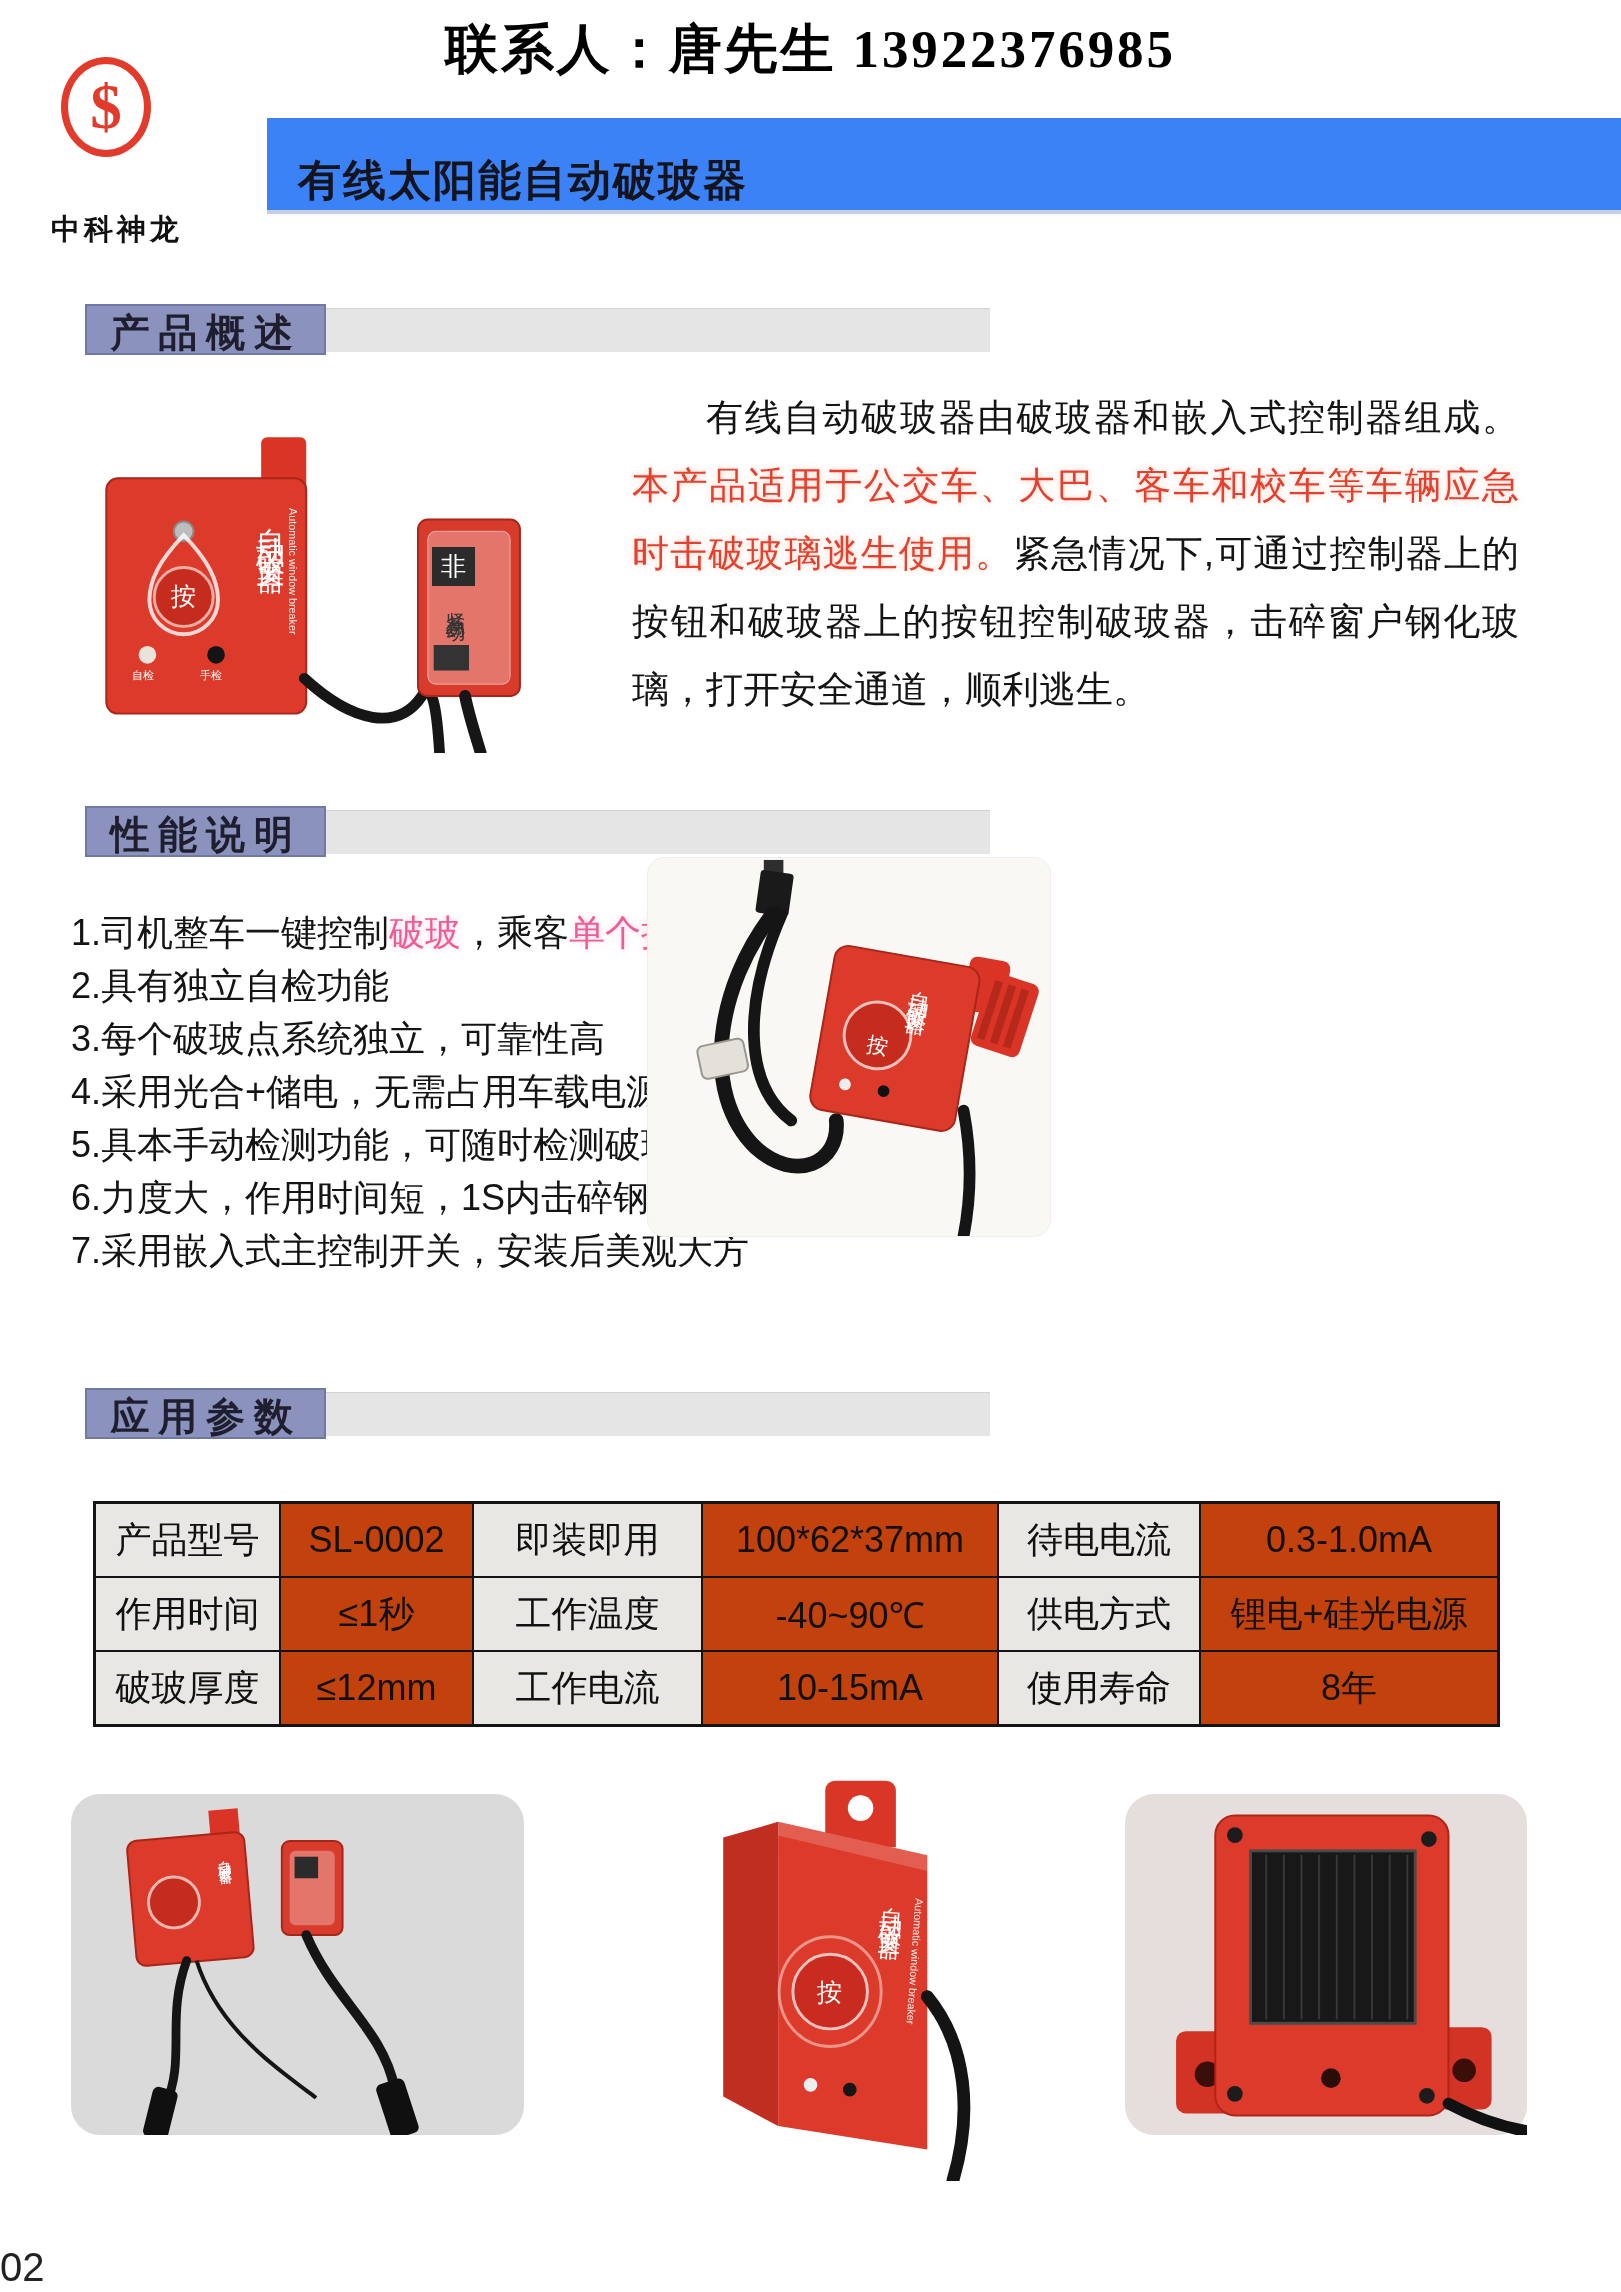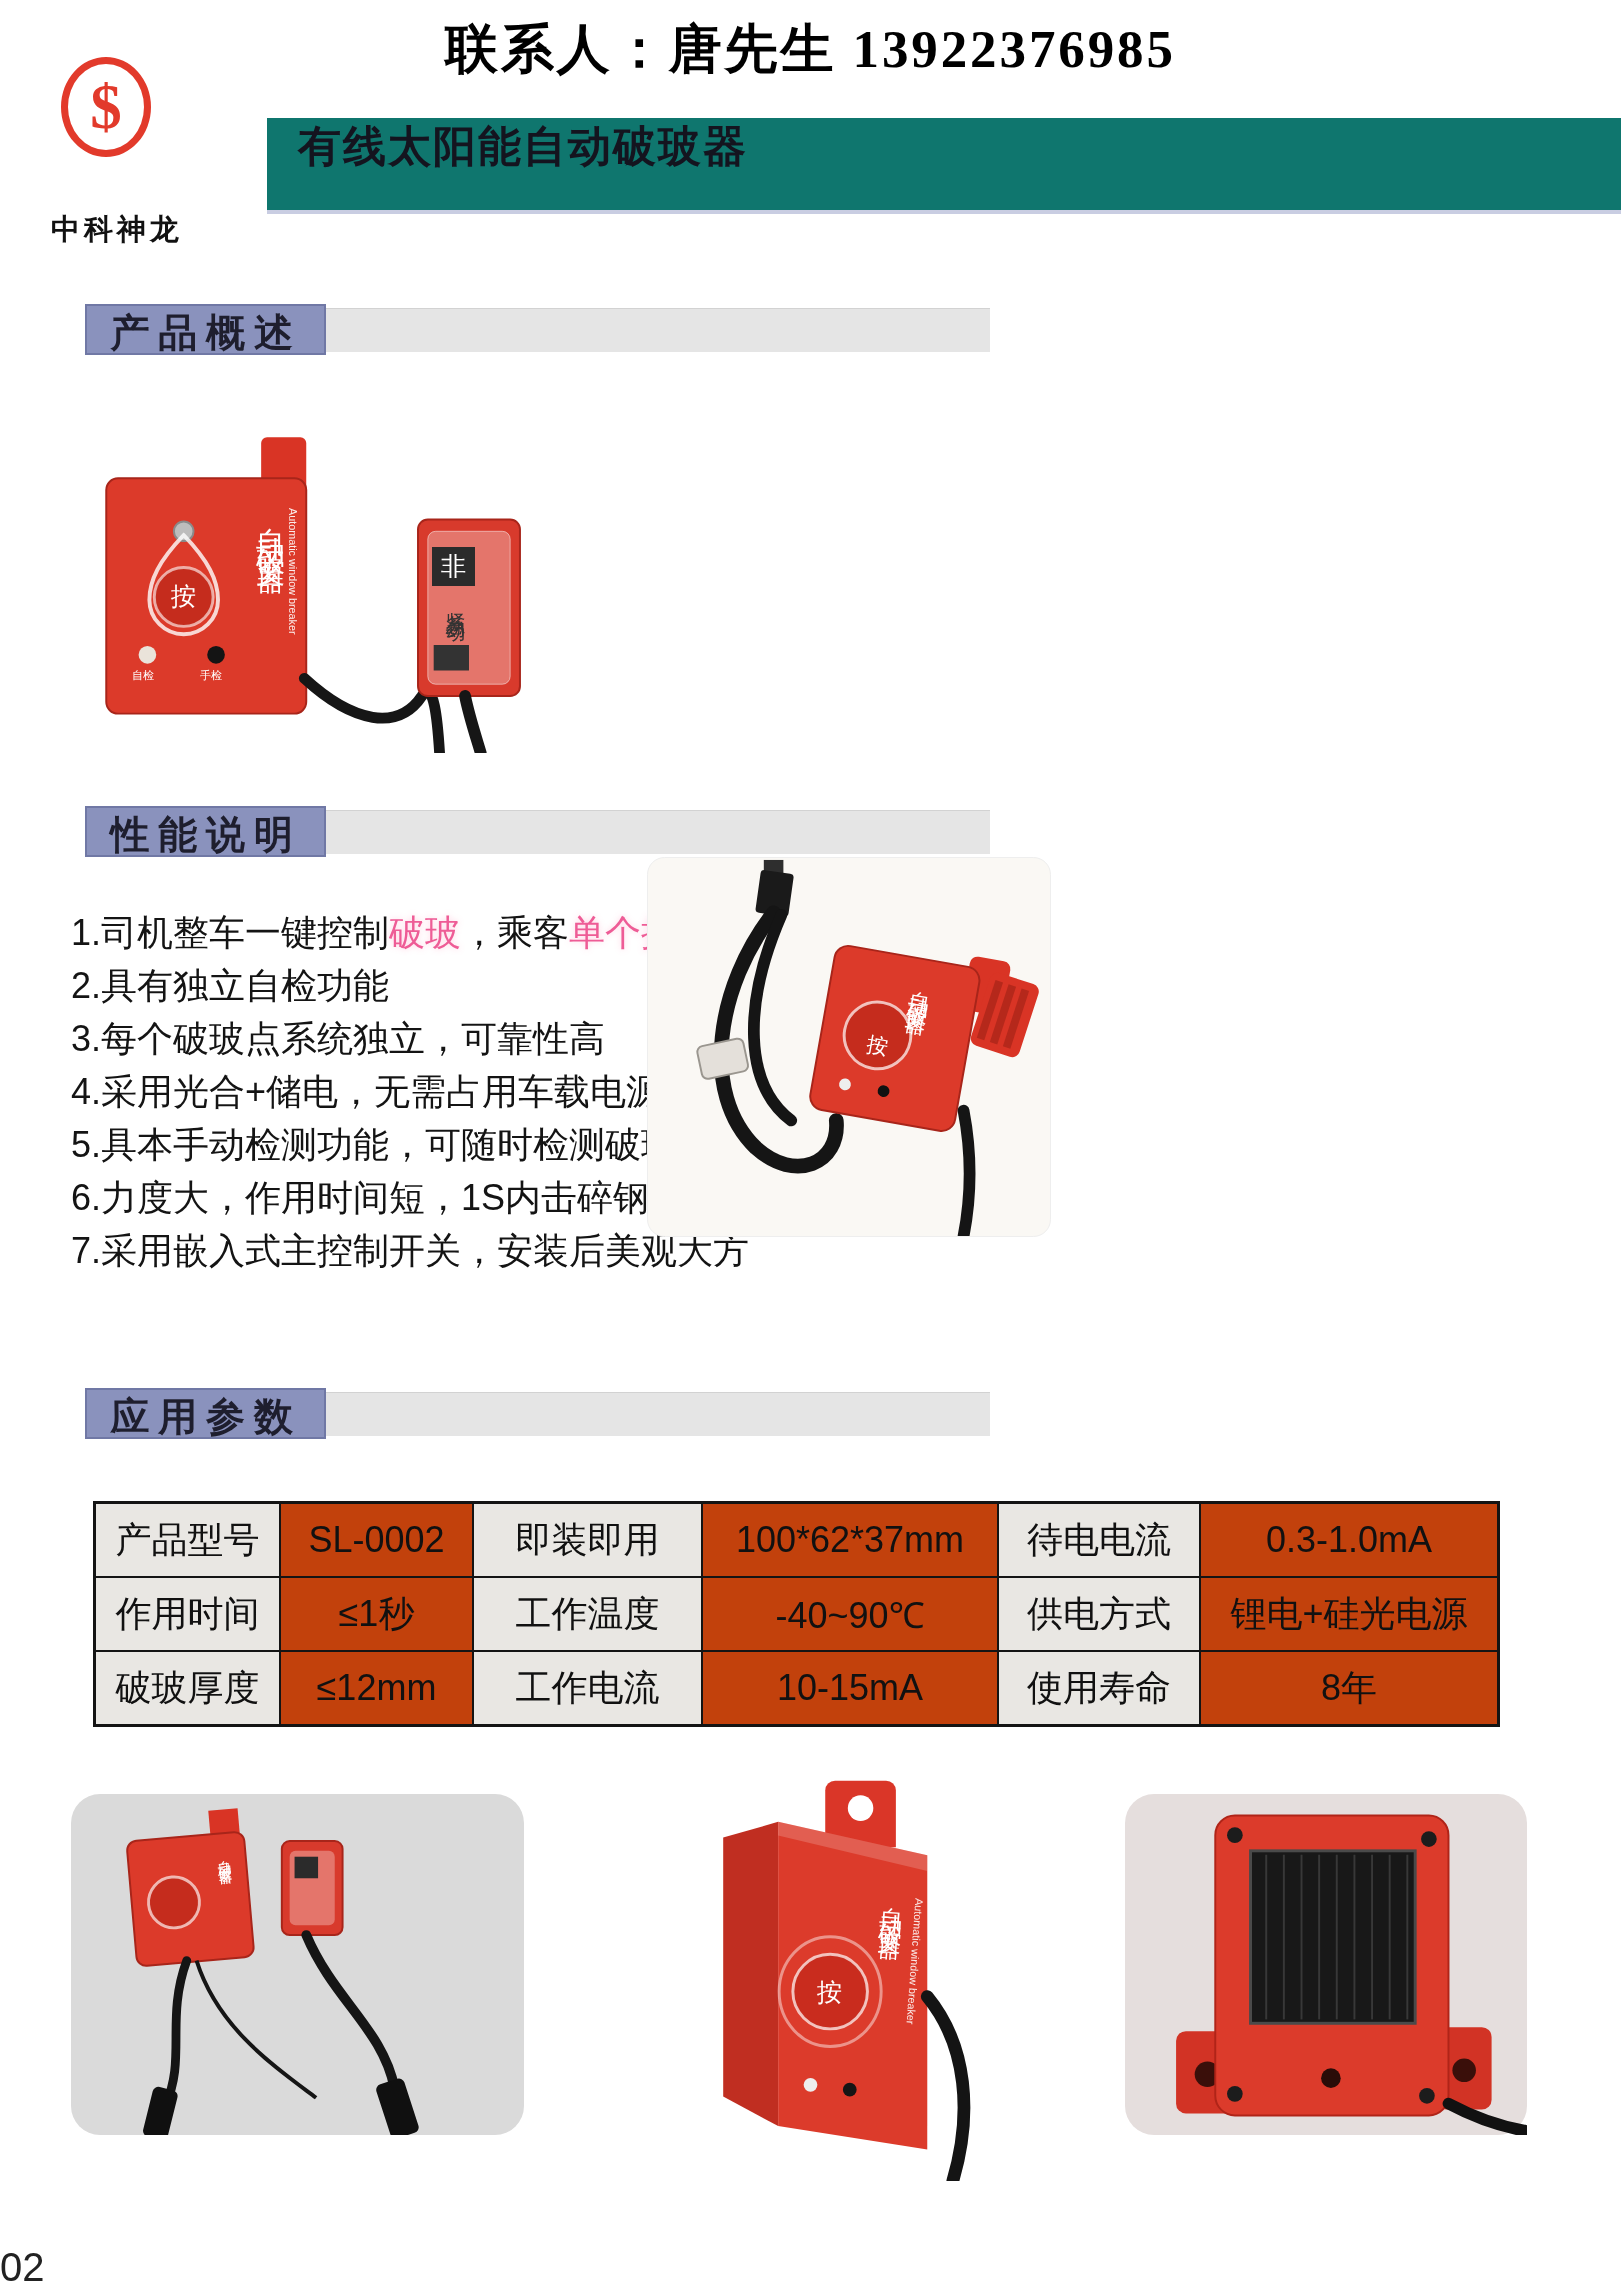--- a/index.html
+++ b/index.html
@@ -13,22 +13,22 @@
 
   
   .logo-wrap{position:absolute;left:57px;top:49px;width:147px;}
   .logo-circle{width:76px;height:86px;border:7.8px solid #e23a2b;border-radius:50%;
                display:flex;align-items:center;justify-content:center;margin-left:3.9px;}
   .logo-glyph{font-family:"Liberation Serif",serif;font-weight:700;font-size:63px;color:#e23a2b;line-height:1;}
   .company{position:absolute;left:51px;top:202px;font-size:29px;font-weight:700;
            letter-spacing:3.9px;color:#111;white-space:nowrap;}
 
   
-  .titlebar{position:absolute;left:267px;top:110px;right:0;height:92px;background:#0f766e;
-            border-bottom:4.9px solid #c9cde2;display:flex;align-items:flex-start;}
+  .titlebar{position:absolute;left:267px;top:110px;right:0;height:92px;background:#3b82f6;
+            border-bottom:4.9px solid #c9cde2;display:flex;align-items:flex-end;}
   .titlebar span{padding-left:31px;font-size:43px;color:#14141f;font-weight:600;letter-spacing:2px;}
 
   
   .sec{position:absolute;left:85px;width:907px;height:51px;}
   .sec .strip{position:absolute;left:2px;top:3.9px;width:903px;height:43px;background:#E5E5E5;border-top:1px solid #d2d2d2;}
   .sec .tag{position:absolute;left:0;top:0;width:241px;height:51px;background:#8A92BD;
             border:2px solid #7078a5;box-sizing:border-box;display:flex;align-items:flex-start;}
   .sec .tag span{padding-left:23.5px;font-size:39px;letter-spacing:8.8px;color:#1e1e2e;font-weight:600;white-space:nowrap;}
 
   
@@ -110,20 +110,21 @@
     </svg>
     <span class="ovl vlabel vcjk" style="left:182px;top:116px;font-size:29px;letter-spacing:9.8px;">自动破窗器</span>
     <span class="ovl enlabel ven" style="left:218px;top:120px;font-size:10.8px;">Automatic window breaker</span>
     <span class="ovl btnlbl" style="left:93px;top:191px;width:43px;font-size:25.5px;">按</span>
     <span class="ovl indlbl" style="left:63px;top:280px;">自检</span>
     <span class="ovl indlbl" style="left:131px;top:280px;">手检</span>
     <span class="ovl" style="left:363px;top:159px;width:43px;height:39px;background:#2b2b2b;color:#fff;font-size:25.5px;line-height:39px;text-align:center;">非</span>
     <span class="ovl vcjk" style="left:374px;top:208px;font-size:19.6px;color:#333;letter-spacing:3.9px;">紧急勿动</span>
   </div>
 
+  <p class="para"><span>有线自动破玻器由破玻器和嵌入式控制器组成。</span><span class="red">本产品适用于公交车、大巴、客车和校车等车辆应急时击破玻璃逃生使用。</span><span>紧急情况下,可通过控制器上的按钮和破玻器上的按钮控制破玻器，击碎窗户钢化玻璃，打开安全通道，顺利逃生。</span></p>
 
   <div class="sec" style="top:798px">
     <div class="strip"></div>
     <div class="tag">
       <span>性能说明</span>
     </div>
   </div>
 
   <div class="features">
     <div class="feat"><span>1.司机整车一键控制</span><span class="pink">破玻</span><span>，乘客</span><span class="pink">单个按键破玻</span></div>

